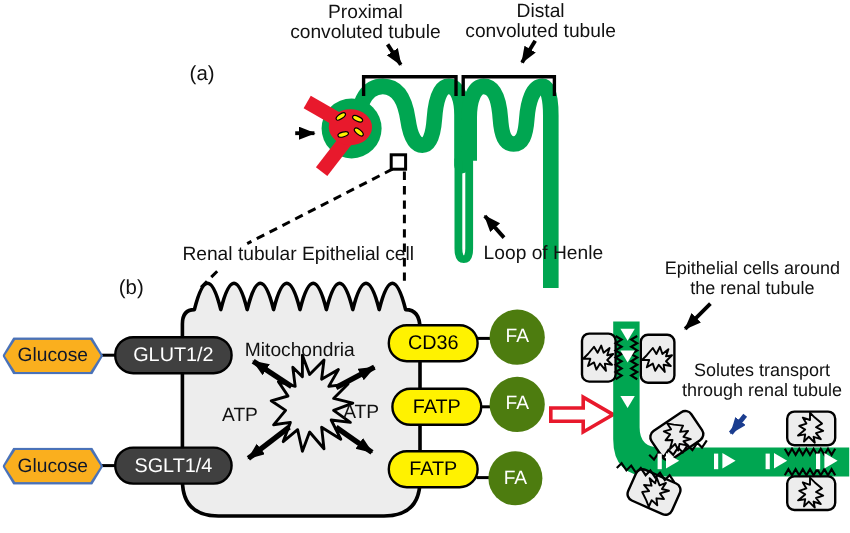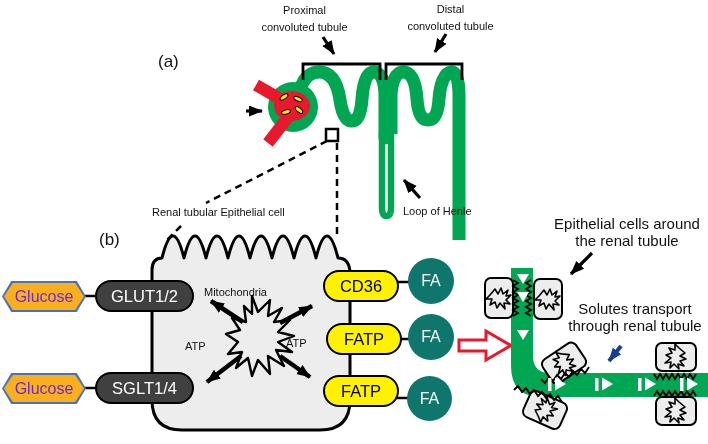--- a/index.html
+++ b/index.html
@@ -1,38 +1,38 @@
 <!DOCTYPE html>
 <html><head>
 <meta charset="utf-8">
 <style>
   html,body{margin:0;padding:0;background:#fff;}
   .fig{position:relative;width:708px;height:444px;background:#fff;overflow:hidden;
        font-family:"Liberation Sans", sans-serif;color:#111;}
   .fig svg{position:absolute;left:0;top:0;}
-  .lbl{position:absolute;white-space:pre-line;line-height:17px;font-size:11px;}
+  .lbl{position:absolute;white-space:pre-line;line-height:17px;font-size:16px;}
   .lbl.center{text-align:center;}
   .tag{position:absolute;font-size:17px;}
   .bold{font-weight:normal;}
   
   .pill{position:absolute;border:2.5px solid #000;border-radius:17px;
         display:flex;align-items:center;justify-content:center;
         font-size:16.5px;box-sizing:border-box;}
   .pill.pink{background:#404040;color:#fff;}
   .pill.yellow{background:#FFF200;color:#000;}
   
-  .fa{position:absolute;border-radius:50%;background:#0f766e;color:#fff;
+  .fa{position:absolute;border-radius:50%;background:#4d7c0f;color:#fff;
       display:flex;align-items:center;justify-content:center;font-size:16px;}
   
   .hex{position:absolute;}
   .hex .hx{position:absolute;clip-path:polygon(11% 0,89% 0,100% 50%,89% 100%,11% 100%,0 50%);}
   .hex .hx.b{inset:0;background:#4A72B8;}
   .hex .hx.f{inset:2px;background:#FAAF1E;}
   .hex .t{position:absolute;inset:0;display:flex;align-items:center;justify-content:center;
-          font-size:16px;color:#6d28d9;}
+          font-size:16px;color:#0f172a;}
 </style>
 </head>
 <body>
 
 <div class="fig">
 
   <svg width="708" height="444" viewBox="0 0 708 444">
     <defs>
       <marker id="ahb" markerUnits="userSpaceOnUse" markerWidth="16" markerHeight="13" refX="13" refY="5.5" orient="auto">
         <path d="M0 0 L14 5.5 L0 11 Z" fill="#000"></path>

